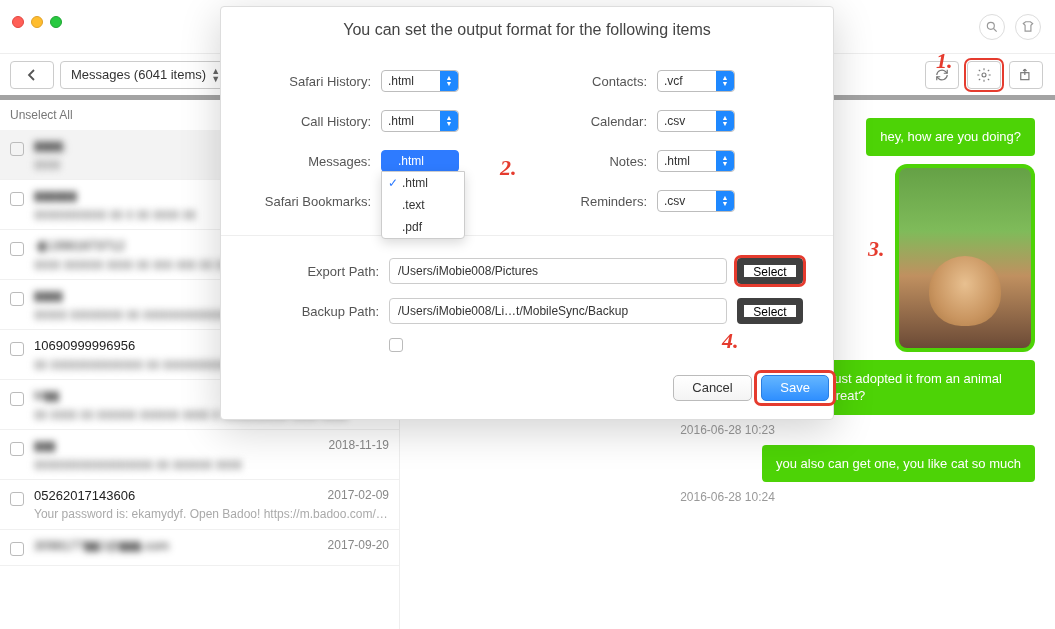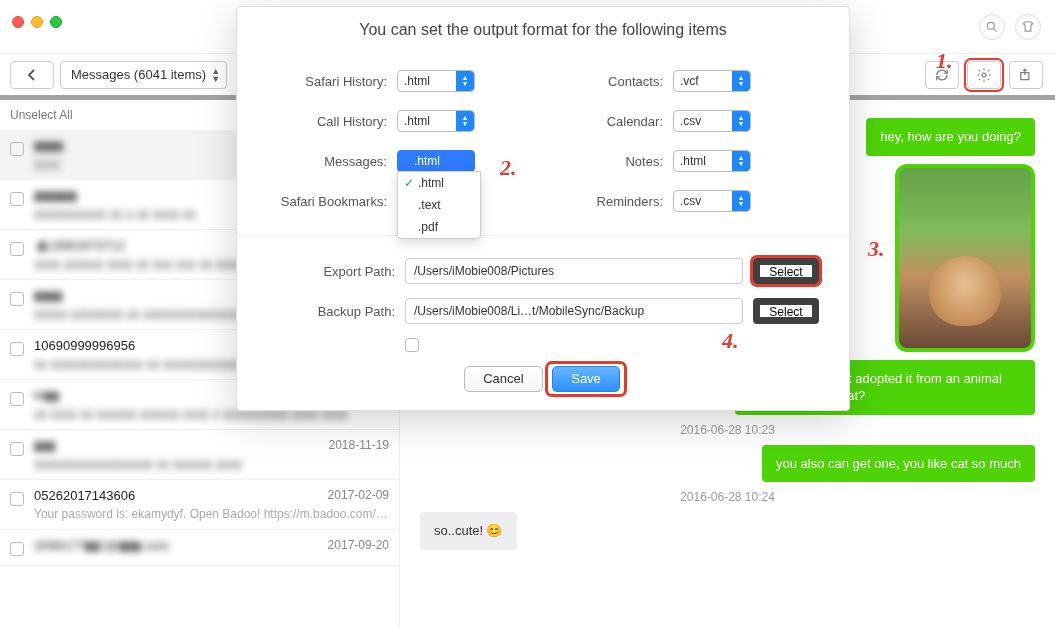--- a/index.html
+++ b/index.html
@@ -47,41 +47,41 @@
   .bubble-row.in { justify-content:flex-start; }
   .bubble { max-width: 300px; padding: 10px 14px; border-radius: 4px; font-size:13px; line-height:1.35;}
   .bubble.green { background:#4dd306; color:#fff; }
   .bubble.grey { background:#eceeef; color:#333; }
   .img-bubble { width:140px; height:188px; border-radius:12px; background:#4dd306; padding:4px; }
   .img-inner { width:100%; height:100%; border-radius:8px; background: linear-gradient(180deg,#65a146 0%, #7fbb5a 35%, #c09060 60%, #6b4a36 100%); position:relative; overflow:hidden;}
   .cat { position:absolute; bottom:22px; left:30px; width:72px; height:70px; background: radial-gradient(ellipse at 50% 40%, #e8c090 0%, #c99560 60%, #a87540 100%); border-radius:50% 50% 45% 45%; }
   .ts { text-align:center; color:#999; font-size:12px; margin: 1px 0; }
 
   
-  .modal { position:absolute; left:236px; top:6px; width:614px; background:#fff; border:1px solid #ddd; border-radius:4px; box-shadow: 0 10px 40px rgba(0,0,0,0.18); z-index:50; padding-bottom:16px;}
+  .modal { position:absolute; left:220px; top:6px; width:614px; background:#fff; border:1px solid #ddd; border-radius:4px; box-shadow: 0 10px 40px rgba(0,0,0,0.18); z-index:50; padding-bottom:16px;}
   .modal-title { text-align:center; font-size:16px; color:#444; padding: 14px 0 22px;}
   .opts { display:flex; padding: 0 30px; }
   .opt-col { flex:1; }
   .opt-row { display:flex; align-items:center; height:40px; }
   .opt-label { width:130px; text-align:right; padding-right:10px; color:#555; position:relative;}
   .opt-select { width:78px; height:22px; border:1px solid #bdbdbd; border-radius:4px; background:#fff; position:relative; display:flex; align-items:center; padding-left:6px; font-size:12px; cursor:pointer;}
   .sel-arrow { position:absolute; right:0; top:0; width:18px; height:100%; background:#1e88ff; border-radius:0 4px 4px 0; color:#fff; display:flex; flex-direction:column; align-items:center; justify-content:center; font-size:7px; line-height:6px;}
   .opt-select.open { background:#2e7bff; color:#fff; border-color:#2e7bff;}
   .dropdown { position:absolute; left:0; top:21px; width:84px; background:#fff; border:1px solid #ccc; box-shadow:0 4px 12px rgba(0,0,0,.15); z-index:60; border-radius:0 0 4px 4px;}
   .dropdown div { padding:4px 8px 4px 20px; font-size:12px; color:#333; position:relative; cursor:pointer;}
   .dropdown div.checked::before { content:"✓"; position:absolute; left:6px; color:#2e7bff;}
   .divider { height:1px; background:#eee; margin: 14px 0 18px;}
   .path-row { display:flex; align-items:center; padding: 4px 30px; }
   .path-label { width:138px; text-align:right; padding-right:10px; color:#555;}
   .path-input { flex:1; height:26px; border:1px solid #ccc; border-radius:4px; padding:4px 8px; font-size:12px; color:#333; background:#fff;}
   .path-btn { width:66px; height:26px; border:7px solid #404040; border-radius:4px; background:#fff; margin-left:10px; font-size:12px; cursor:pointer;}
   .path-btn.hl { outline:3px solid #e53b2e; outline-offset:0;}
   .keep-row { display:flex; align-items:center; padding: 10px 30px 12px 168px; font-size:13px; color:#555; position:relative;}
   .keep-chk { width:14px; height:14px; border:1px solid #bbb; border-radius:3px; margin-right:8px;}
-  .btn-row { text-align:center; position:relative;}
+  .btn-row { text-align:right; position:relative;margin-top:9px;}
   .mac-btn { display:inline-block; height:26px; line-height:24px; padding:0 18px; border:1px solid #bbb; border-radius:5px; background:linear-gradient(#fff,#f4f4f4); font-size:13px; margin:0 2px; cursor:pointer;}
   .mac-btn.primary { background:linear-gradient(#64b6ff,#2f8fff); color:#fff; border-color:#2a7ee0;}
   .save-wrap { display:inline-block; outline:3px solid #e53b2e; padding:2px; border-radius:4px;}
 
   
   .callout { position:absolute; font: italic bold 22px Georgia, serif; color:#e53b2e; z-index:70; pointer-events:none;}
 </style>
 </head>
 <body>
 
@@ -250,23 +250,20 @@
         </div>
     </div>
     <div class="bubble-row out">
         <div class="bubble green">look this cat, i just adopted it from an animal shelter, looks great?</div>
       </div>
     <div class="ts">2016-06-28 10:23</div>
     <div class="bubble-row out">
         <div class="bubble green">you also can get one, you like cat so much</div>
       </div>
     <div class="ts">2016-06-28 10:24</div>
-    <div class="bubble-row in">
-        <div class="bubble grey">so..cute! 😊</div>
-      </div>
   </div>
 </div>
 
 <div class="modal">
   <div class="modal-title">You can set the output format for the following items</div>
   <div class="opts">
     <div class="opt-col">
       <div class="opt-row">
         <div class="opt-label">Safari History:</div>
         <div class="opt-select">

